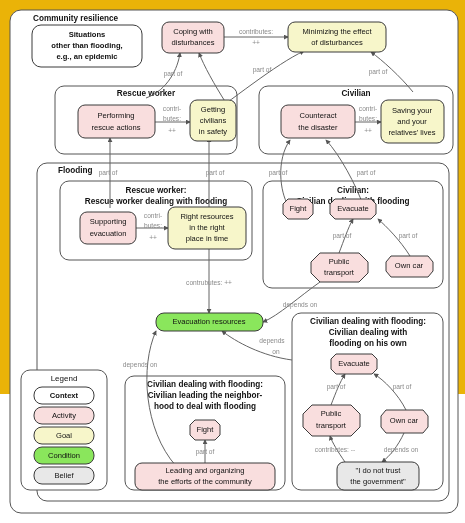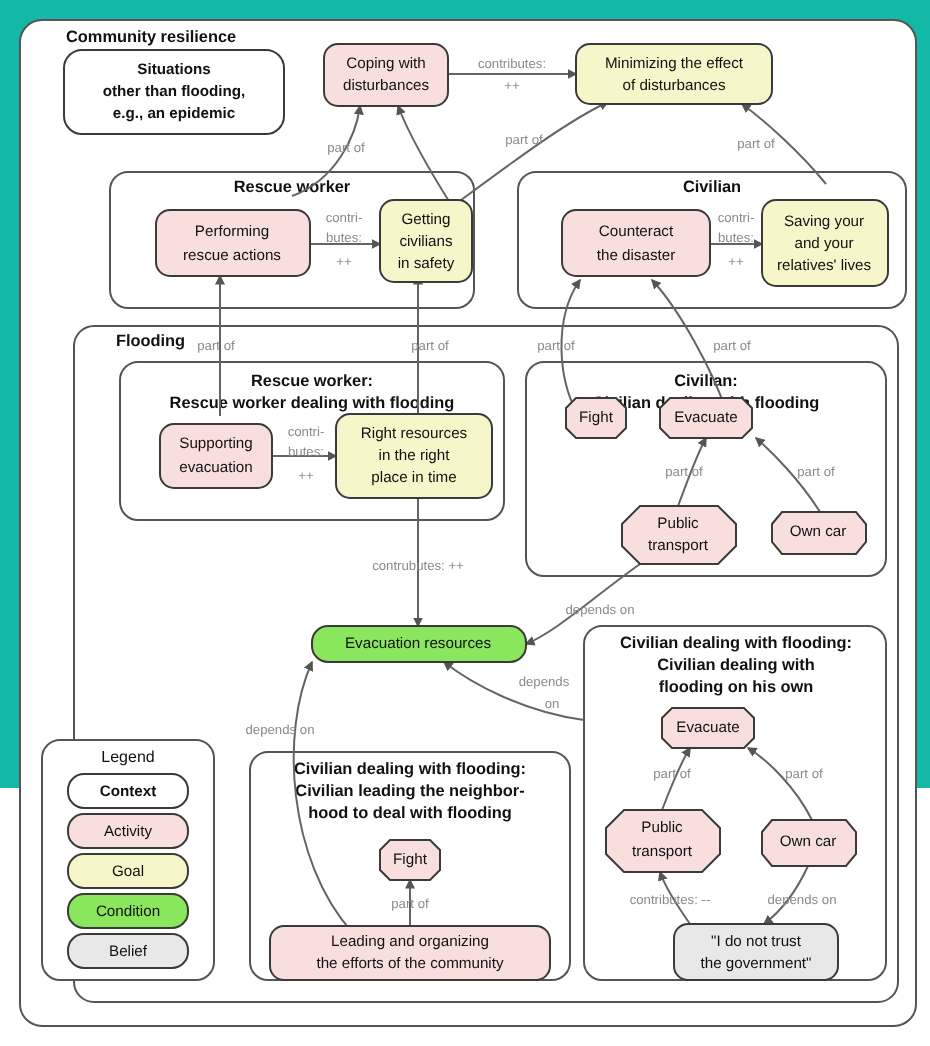--- a/index.html
+++ b/index.html
@@ -10,21 +10,21 @@
   body {
     width: 465px;
     height: 523px;
     font-family: "Liberation Sans", sans-serif;
     overflow: hidden;
   }
   #canvas {
     position: relative;
     width: 465px;
     height: 394px;
-    background: #14b8a6;
+    background: #eab308;
   }
   svg#diagram {
     position: absolute;
     left: 0;
     top: 0;
     width: 465px;
     height: 523px;
   }
   .container-box {
     fill: #ffffff;

